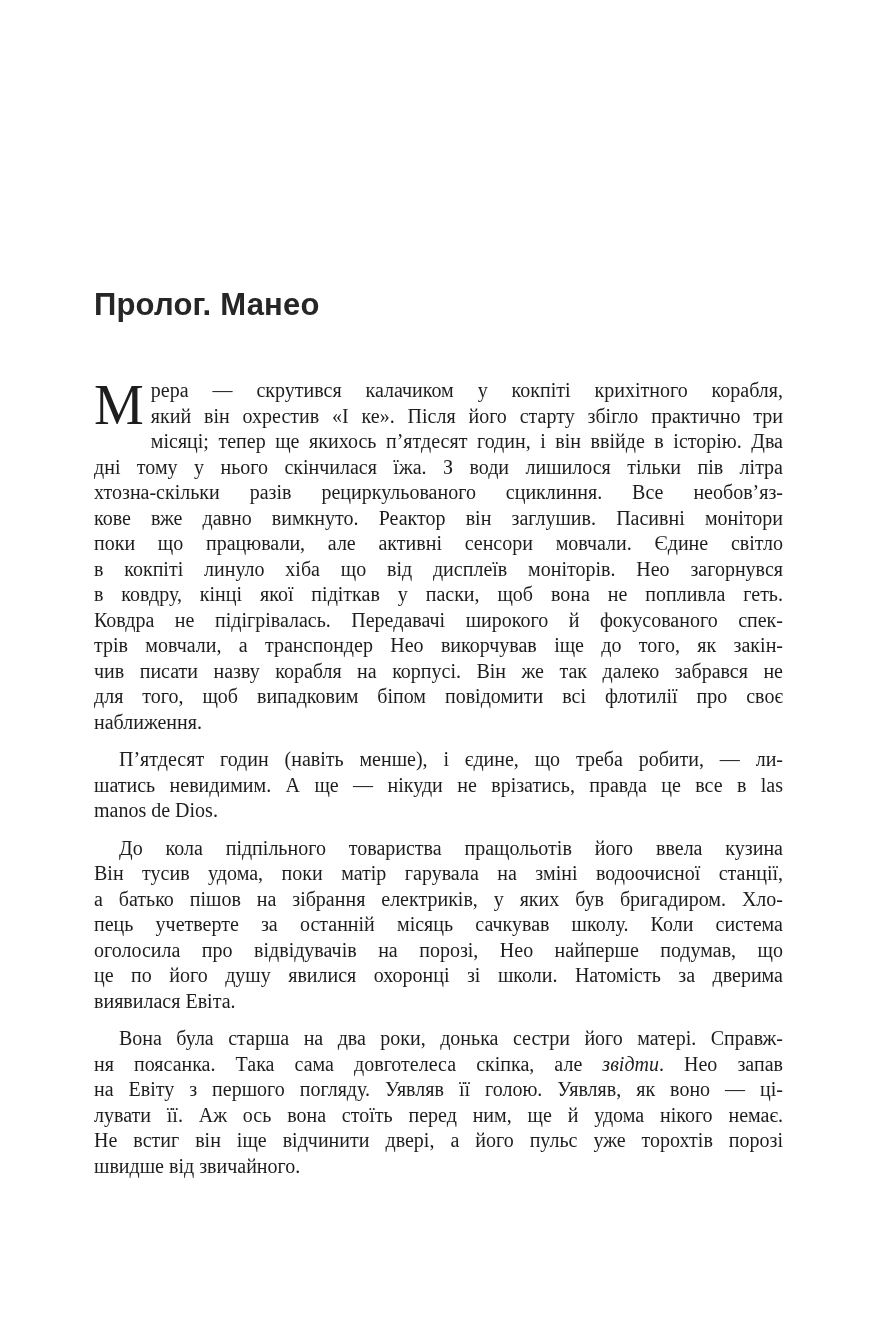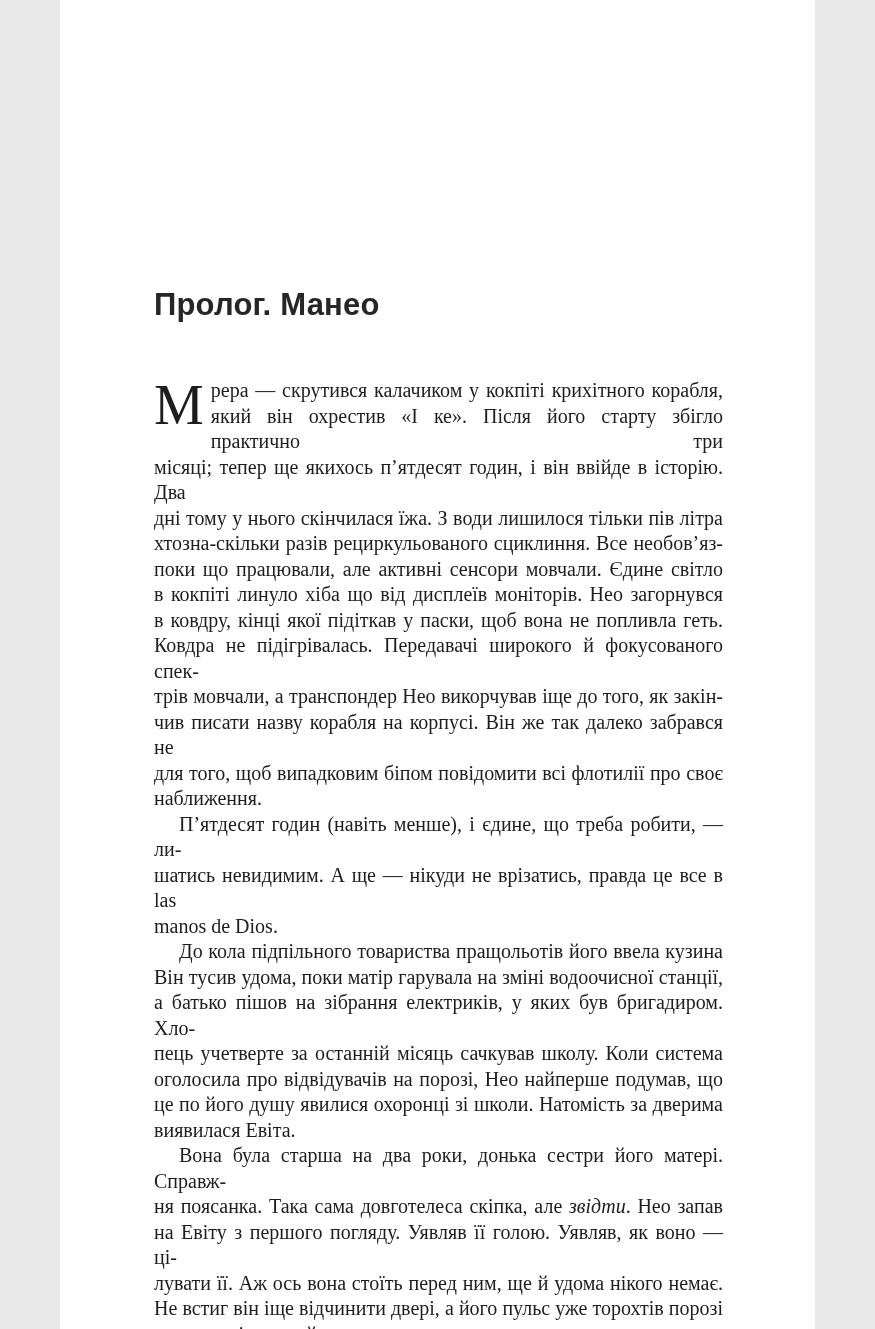--- a/index.html
+++ b/index.html
@@ -3,21 +3,21 @@
 <meta charset="utf-8">
 <style>
   :root{
     --bg:#ffffff;
     --text:#1d1d1d;
     --heading:#262626;
   }
   html,body{margin:0;padding:0;background:#e8e8e8;}
   .page{
     position:relative;
-    width:755px;
+    width:875px;
     height:1329px;
     margin:0 auto;
     background:var(--bg);
     box-sizing:border-box;
     padding:288px 92px 0 94px;
     font-family:"Liberation Serif", serif;
     overflow:hidden;
   }
   .chapter-title{
     margin:0;
@@ -34,21 +34,21 @@
     line-height:25.5px;
     color:var(--text);
   }
   .para{margin:0;}
   .line{
     text-align:justify;
     text-align-last:justify;
     white-space:normal;
   }
   .line.last{text-align-last:left;}
-  .line.first-indent{text-indent:25px;}
+  .line.first-indent{text-indent:25px;margin-top:12px;}
   .italic{font-style:italic;}
   .dropcap{
     float:left;
     font-size:56px;
     line-height:50px;
     height:50px;
     margin:2px 7px 0 0;
     color:var(--text);
   }
 </style>
@@ -58,20 +58,21 @@
 <div class="page">
   <h1 class="chapter-title">Пролог. Манео</h1>
   <div class="text-block">
       <div class="para">
         <span class="dropcap">М</span>
         <div class="line"><span>рера — скрутився калачиком у кокпіті крихітного корабля,</span></div>
         <div class="line"><span>який він охрестив «І ке». Після його старту збігло практично три</span></div>
         <div class="line"><span>місяці; тепер ще якихось п’ятдесят годин, і він ввійде в історію. Два</span></div>
         <div class="line"><span>дні тому у нього скінчилася їжа. З води лишилося тільки пів літра</span></div>
         <div class="line"><span>хтозна-скільки разів рециркульованого сциклиння. Все необов’яз-</span></div>
+        <div class="line"><span>кове вже давно вимкнуто. Реактор він заглушив. Пасивні монітори</span></div>
         <div class="line"><span>поки що працювали, але активні сенсори мовчали. Єдине світло</span></div>
         <div class="line"><span>в кокпіті линуло хіба що від дисплеїв моніторів. Нео загорнувся</span></div>
         <div class="line"><span>в ковдру, кінці якої підіткав у паски, щоб вона не попливла геть.</span></div>
         <div class="line"><span>Ковдра не підігрівалась. Передавачі широкого й фокусованого спек-</span></div>
         <div class="line"><span>трів мовчали, а транспондер Нео викорчував іще до того, як закін-</span></div>
         <div class="line"><span>чив писати назву корабля на корпусі. Він же так далеко забрався не</span></div>
         <div class="line"><span>для того, щоб випадковим біпом повідомити всі флотилії про своє</span></div>
         <div class="line last"><span>наближення.</span></div>
       </div>
       <div class="para">

